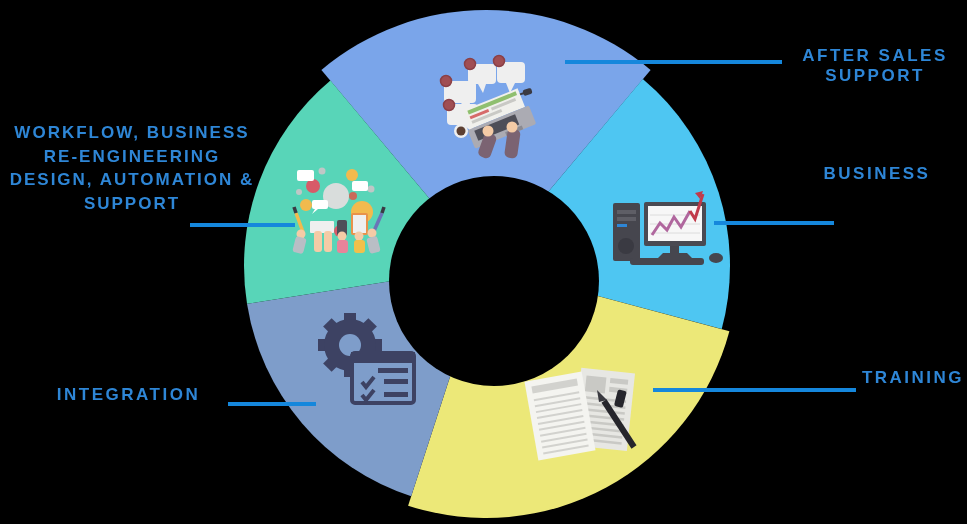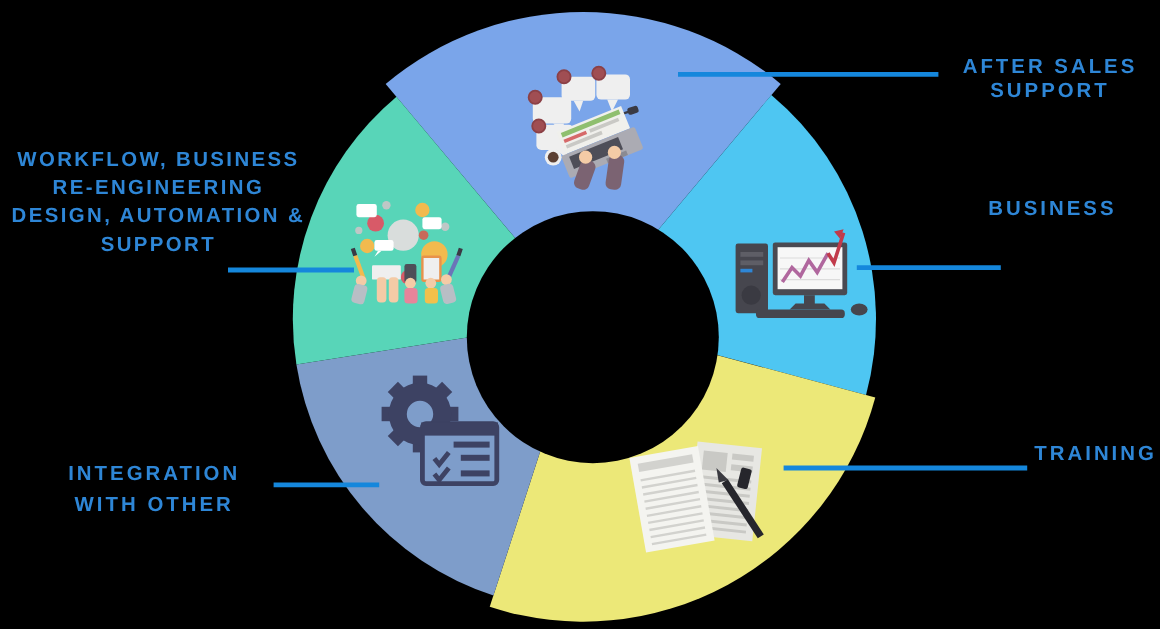--- a/index.html
+++ b/index.html
@@ -194,21 +194,20 @@
   <div class="label lbl-business">
     <div>BUSINESS</div>
   </div>
 
   <div class="label lbl-training">
     <div>TRAINING</div>
   </div>
 
   <div class="label lbl-integration">
     <div>INTEGRATION</div>
-    <div>WITH OTHER</div>
   </div>
 
   <div class="label lbl-workflow">
     <div>WORKFLOW, BUSINESS</div>
     <div>RE-ENGINEERING</div>
     <div>DESIGN, AUTOMATION &amp;</div>
     <div>SUPPORT</div>
   </div>
 
 </div>

